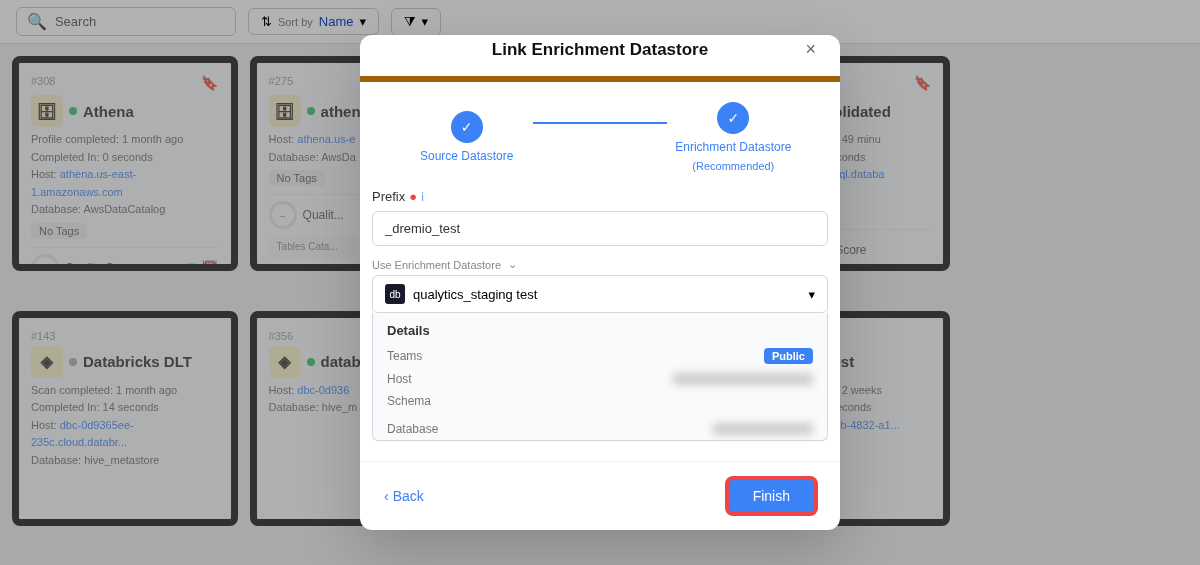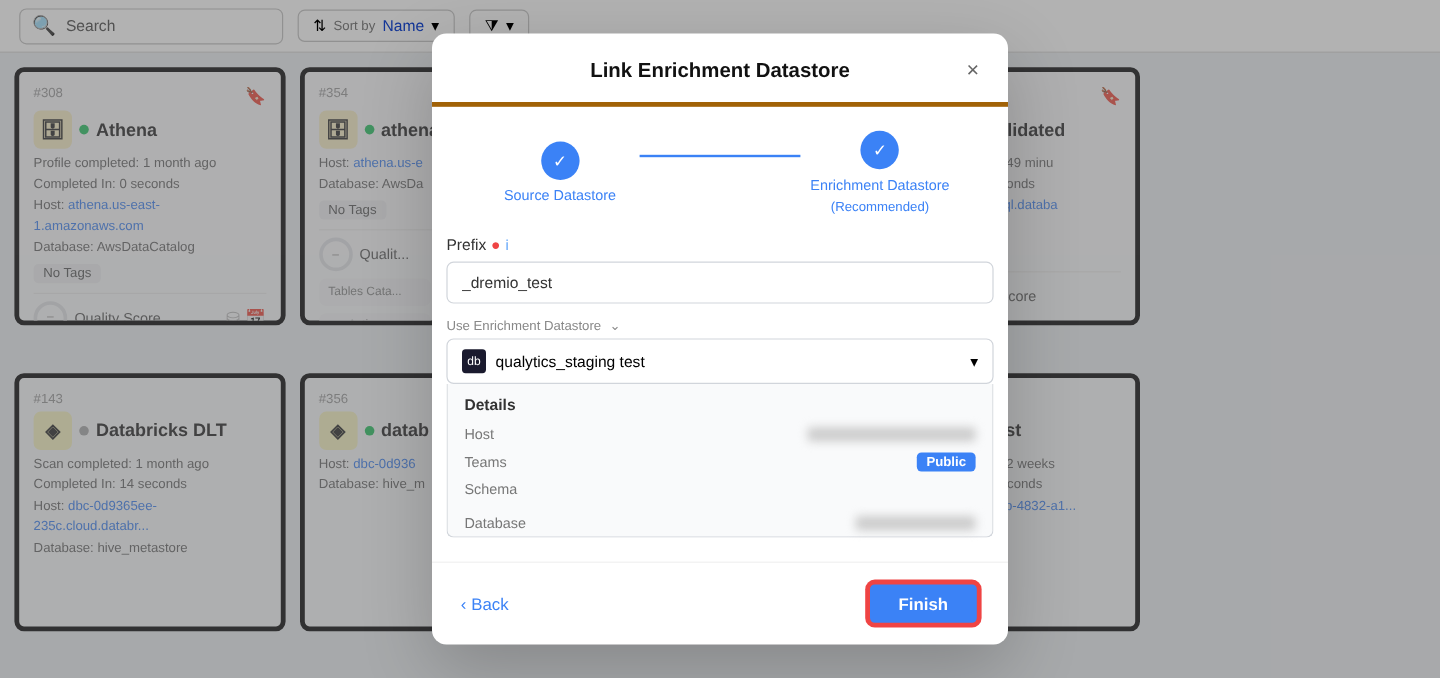--- a/index.html
+++ b/index.html
@@ -23,21 +23,21 @@
       padding: 5px 12px; background: #fff; cursor: pointer; font-size: 13px;
     }
 
     
     .cards-grid {
       position: absolute; top: 44px; left: 0; right: 0; bottom: 0;
       display: grid; grid-template-columns: repeat(5, 1fr); gap: 12px;
       padding: 12px; overflow: hidden;
     }
     .card {
-      background: #fff; border-radius: 8px; border: 4px solid #000000;
+      background: #fff; border-radius: 8px; border: 7px solid #000000;
       padding: 12px; font-size: 12px; color: #555; position: relative;
       opacity: 0.7; overflow: hidden; height: 215px;
     }
     .card-header { display: flex; justify-content: space-between; align-items: flex-start; margin-bottom: 4px; }
     .card-id { font-size: 11px; color: #999; }
     .card-title { font-size: 15px; font-weight: 600; color: #222; margin-bottom: 4px; display: flex; align-items: center; gap: 6px; }
     .status-dot { width: 8px; height: 8px; border-radius: 50%; background: #22c55e; display: inline-block; }
     .status-dot.gray { background: #aaa; }
     .card-meta { font-size: 11px; color: #666; line-height: 1.6; }
     .card-meta a { color: #3b82f6; text-decoration: none; font-size: 11px; }
@@ -65,21 +65,21 @@
       background: rgba(0,0,0,0.3); z-index: 100;
       display: flex; align-items: center; justify-content: center;
     }
     .modal {
       background: #fff; border-radius: 12px; width: 480px;
       box-shadow: 0 20px 60px rgba(0,0,0,0.2); overflow: hidden;
       position: relative;
     }
     .modal-header {
       display: flex; align-items: center; justify-content: space-between;
-      padding: 20px 24px 16px; border-bottom: 4px solid #a16207;
+      padding: 4px 24px 16px; border-bottom: 6px solid #a16207;
     }
     .modal-title { font-size: 17px; font-weight: 600; color: #111; }
     .modal-close { background: none; border: none; cursor: pointer; font-size: 18px; color: #666; }
 
     
     .stepper { display: flex; align-items: center; justify-content: center; gap: 0; padding: 20px 40px 16px; }
     .step { display: flex; flex-direction: column; align-items: center; gap: 6px; flex: 1; }
     .step-circle {
       width: 32px; height: 32px; border-radius: 50%;
       background: #3b82f6; display: flex; align-items: center; justify-content: center;
@@ -124,21 +124,21 @@
     .blurred2 { filter: blur(4px); color: #ccc; background: #ccc; border-radius: 3px; height: 12px; width: 100px; display: inline-block; }
 
     
     .modal-footer {
       display: flex; align-items: center; justify-content: space-between;
       padding: 16px 24px; border-top: 1px solid #f0f0f0;
     }
     .back-btn { background: none; border: none; cursor: pointer; color: #3b82f6; font-size: 14px; display: flex; align-items: center; gap: 4px; }
     .finish-btn {
       background: #3b82f6; color: #fff; border: 2px solid #ef4444;
-      border-radius: 6px; padding: 8px 24px; font-size: 14px; font-weight: 700;
+      border-radius: 6px; padding: 8px 24px; font-size: 14px; font-weight: 400;
       cursor: pointer; box-shadow: 0 0 0 2px #ef4444;
       position: relative;
     }
 
     .bookmark-icon { color: #bbb; font-size: 14px; cursor: pointer; }
   </style>
 </head>
 <body>
 
 <div class="toolbar">
@@ -193,21 +193,21 @@
       <div class="stat-box">
         <div class="stat-label">Records Pro...</div>
 
       </div>
     </div>
     
   </div>
 
   <div class="card">
     <div class="card-header">
-      <span class="card-id">#354</span>
+      <span class="card-id">#275</span>
       <span class="bookmark-icon">🔖</span>
     </div>
     <div class="card-title">
       <div class="icon-avatar avatar-athena">🗄</div>
       <span class="status-dot"></span>
       athena
     </div>
     <div class="card-meta">
       Host: <a>athena.us-e</a><br>
       Database: AwsDa
@@ -421,26 +421,26 @@
           <div class="db-icon-small">db</div>
           <span>qualytics_staging test</span>
         </div>
         <span>▾</span>
       </div>
 
       
       <div class="details-panel">
         <div class="details-title">Details</div>
         <div class="details-row">
+          <span class="details-key">Teams</span>
+          <span class="badge-public">Public</span>
+        </div>
+        <div class="details-row">
           <span class="details-key">Host</span>
           <span class="blurred"></span>
-        </div>
-        <div class="details-row">
-          <span class="details-key">Teams</span>
-          <span class="badge-public">Public</span>
         </div>
         <div class="details-row" style="padding-bottom:10px;">
           <span class="details-key">Schema</span>
           <span></span>
         </div>
         <div class="details-row">
           <span class="details-key">Database</span>
           <span class="blurred2"></span>
         </div>
       </div>

